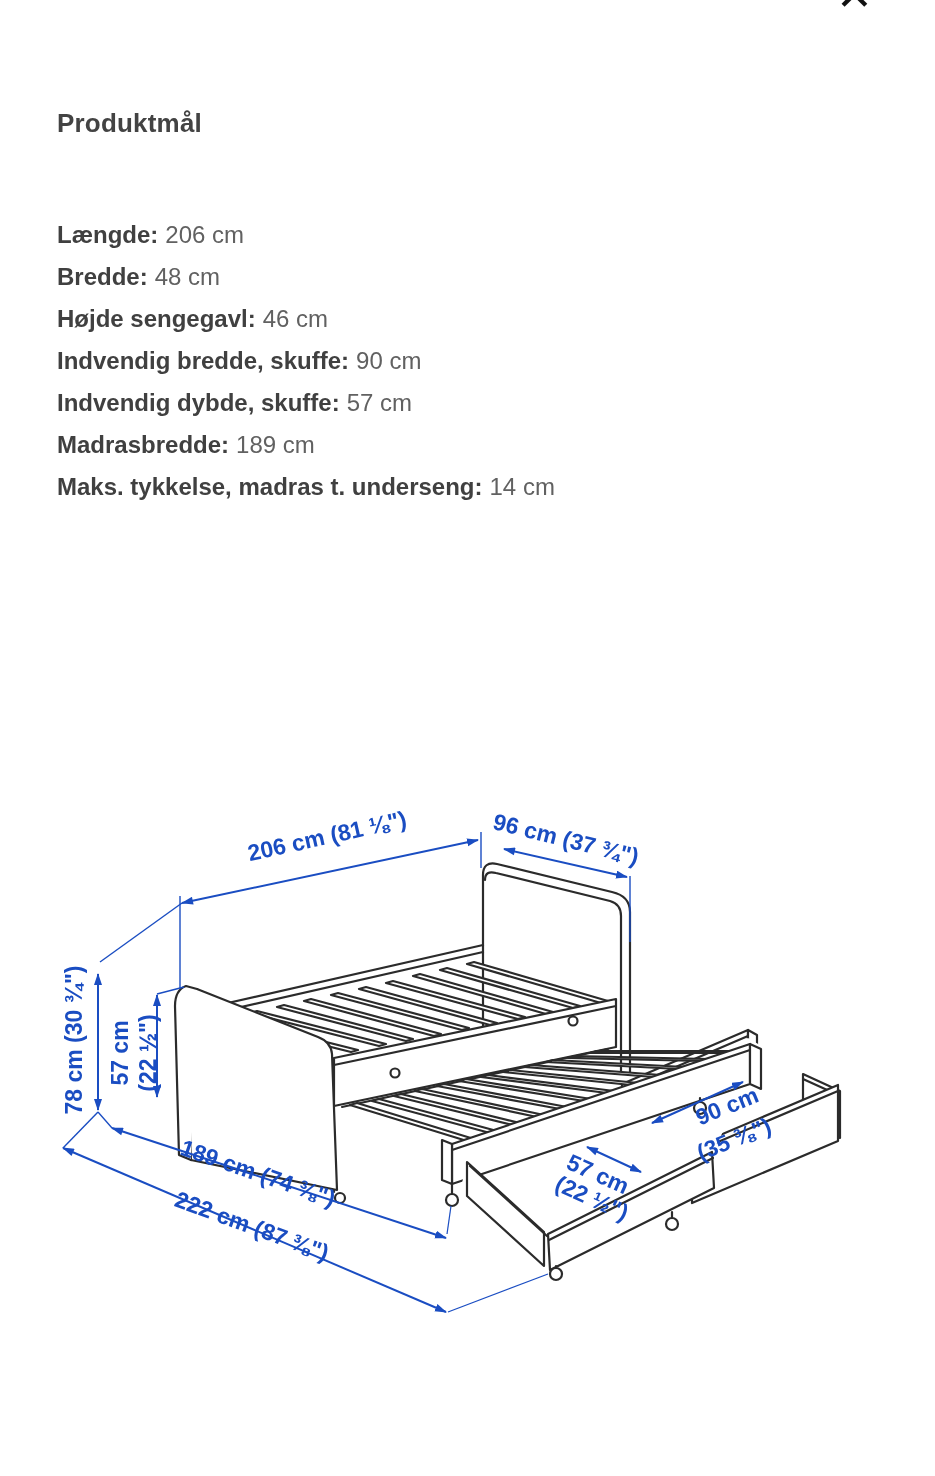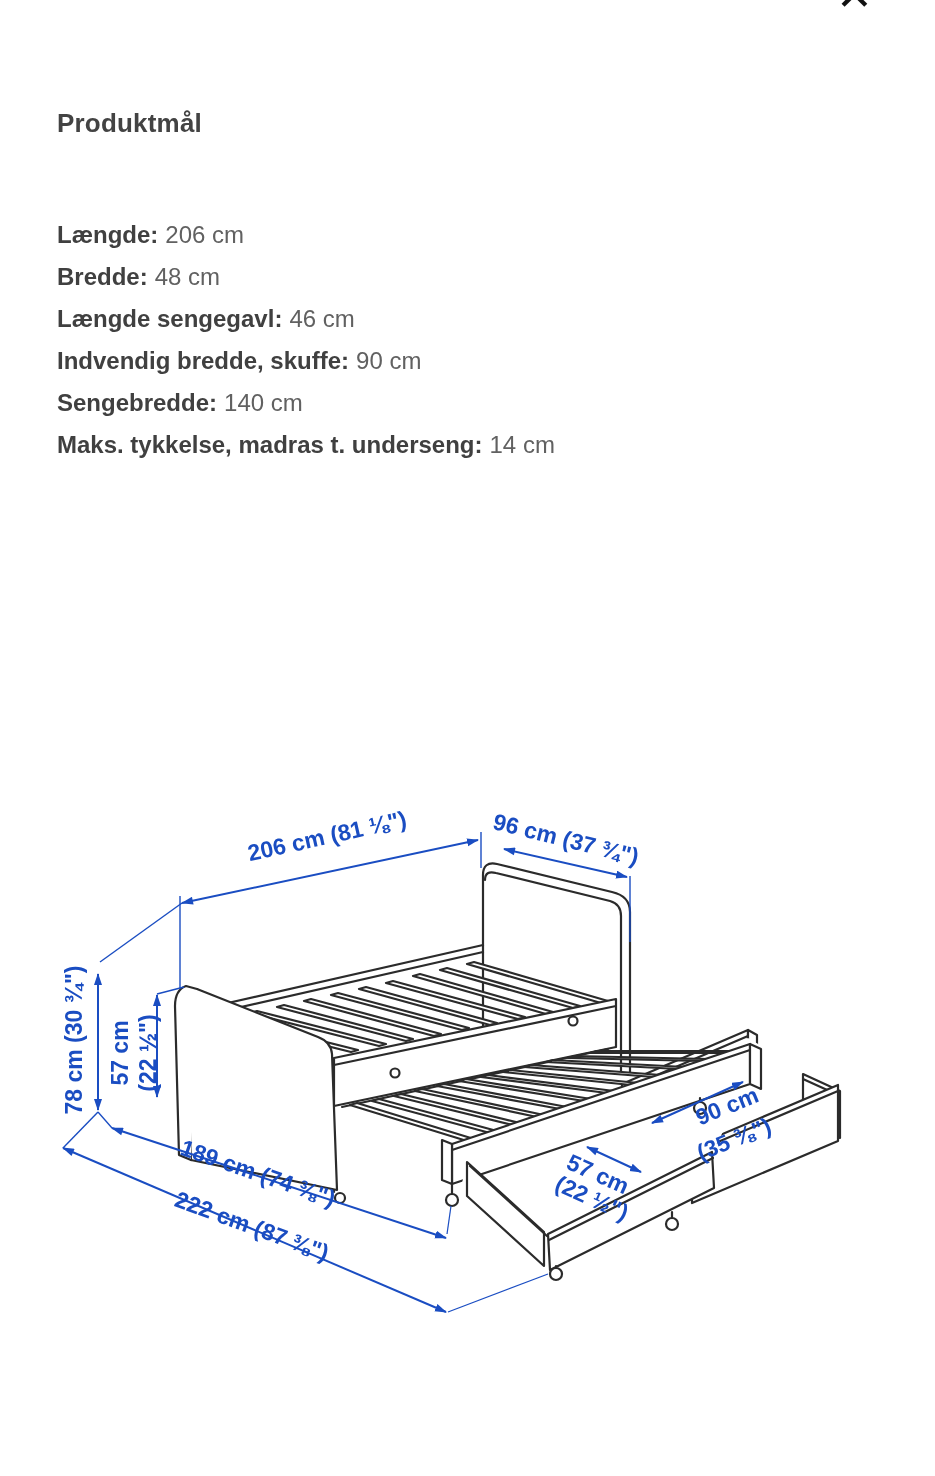--- a/index.html
+++ b/index.html
@@ -27,23 +27,24 @@
 </head>
 <body>
 
 <div class="close-btn">✕</div>
 
 <h1 class="page-title">Produktmål</h1>
 
 <div class="spec-list">
   <div class="spec-row"><span class="spec-label">Længde:</span><span class="spec-value">206 cm</span></div>
   <div class="spec-row"><span class="spec-label">Bredde:</span><span class="spec-value">48 cm</span></div>
-  <div class="spec-row"><span class="spec-label">Længde sengegavl:</span><span class="spec-value">46 cm</span></div>
+  <div class="spec-row"><span class="spec-label">Højde sengegavl:</span><span class="spec-value">46 cm</span></div>
   <div class="spec-row"><span class="spec-label">Indvendig bredde, skuffe:</span><span class="spec-value">90 cm</span></div>
-  <div class="spec-row"><span class="spec-label">Sengebredde:</span><span class="spec-value">140 cm</span></div>
+  <div class="spec-row"><span class="spec-label">Indvendig dybde, skuffe:</span><span class="spec-value">57 cm</span></div>
+  <div class="spec-row"><span class="spec-label">Madrasbredde:</span><span class="spec-value">189 cm</span></div>
   <div class="spec-row"><span class="spec-label">Maks. tykkelse, madras t. underseng:</span><span class="spec-value">14 cm</span></div>
 </div>
 
 <div class="diagram-wrap">
 <svg width="935" height="590" viewBox="0 0 935 590">
   <defs>
     <marker id="aE" markerWidth="13" markerHeight="10" refX="11" refY="4" orient="auto" markerUnits="userSpaceOnUse">
       <path d="M0,0 L12,4 L0,8 Z" fill="#1a4dc2"></path>
     </marker>
     <marker id="aS" markerWidth="13" markerHeight="10" refX="1" refY="4" orient="auto" markerUnits="userSpaceOnUse">

